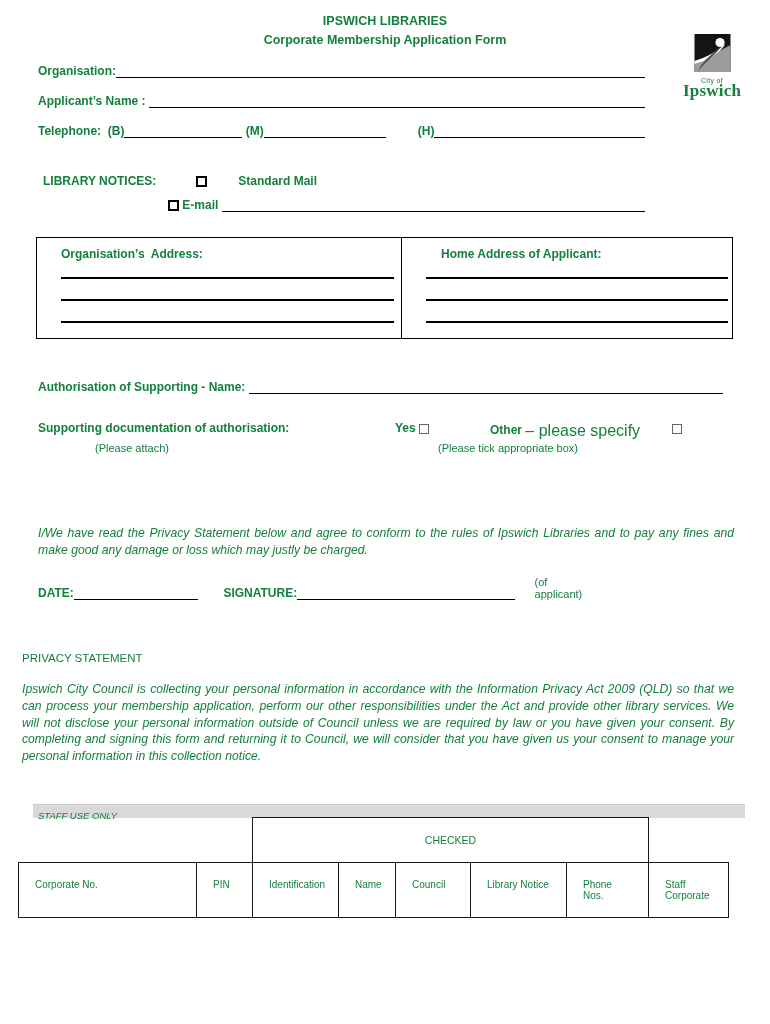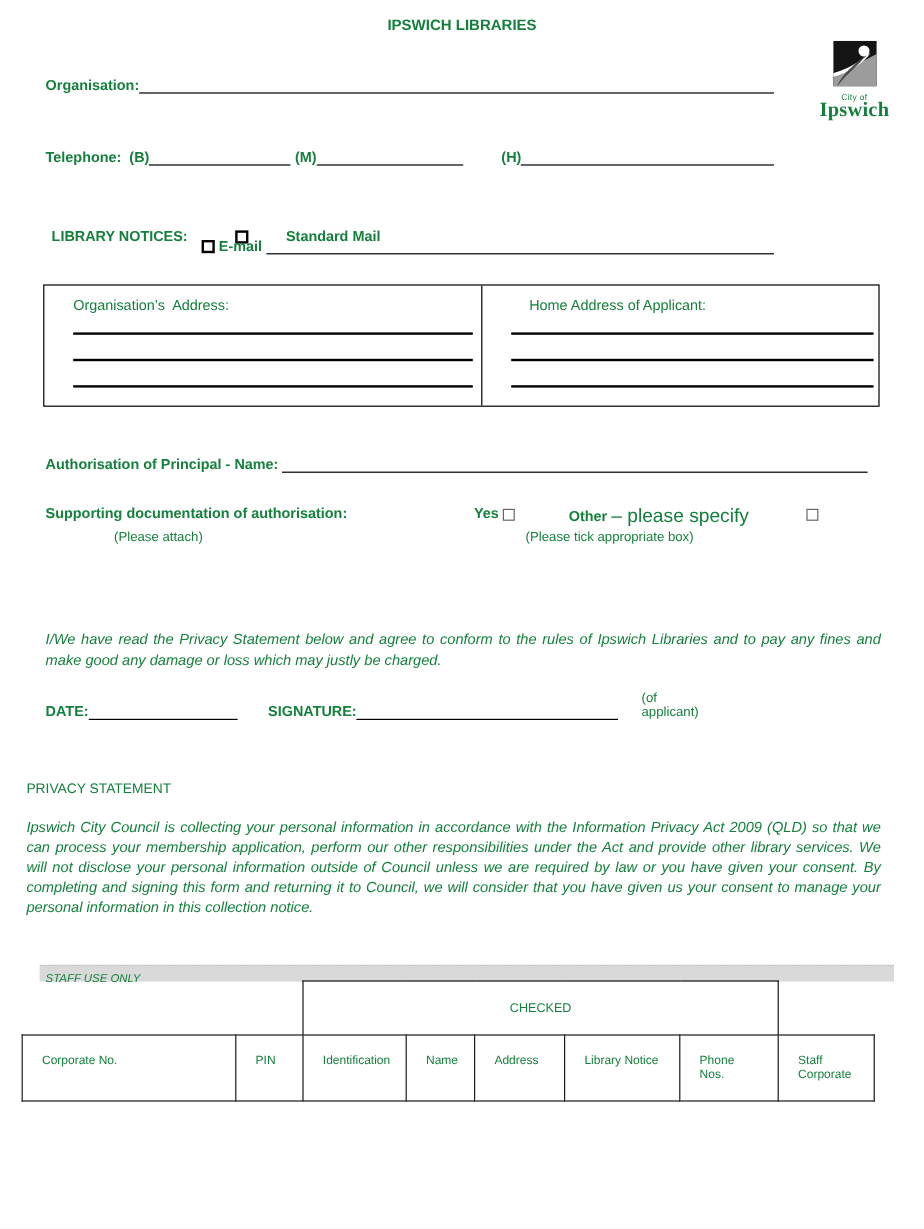--- a/index.html
+++ b/index.html
@@ -12,70 +12,75 @@
   .row{position:absolute;display:flex;align-items:flex-end;}
   .lbl{font-weight:bold;font-size:12px;white-space:pre;line-height:1.1;}
   .fill{border-bottom:1.3px solid #000;height:15px;}
   .flex1{flex:1;}
   .title{width:100%;text-align:center;font-weight:bold;font-size:12.5px;}
   .cb{width:11px;height:11px;border:2px solid #000;background:#fff;display:inline-block;box-sizing:border-box;}
   .cb-light{width:10px;height:10px;border:1.2px solid #666;background:#fff;display:inline-block;box-sizing:border-box;}
   .addr-box{border:1.6px solid #000;box-sizing:border-box;}
   .addr-line{position:absolute;border-bottom:2.2px solid #000;height:0;}
   .addr-divider{position:absolute;border-left:1.4px solid #000;}
-  .addr-label{position:absolute;font-weight:normal;font-size:12px;white-space:pre;}
+  .addr-label{position:absolute;font-weight:bold;font-size:12px;white-space:pre;}
   .small-note{font-size:11px;}
   .para{font-size:12.2px;font-style:italic;text-align:justify;line-height:1.38;}
   .staff-bar{background:#d9d9d9;border-top:1px dotted #bdbdbd;}
   .staff-bar span{font-size:9.5px;font-style:italic;padding-left:5px;line-height:13px;display:inline-block;}
   table.staff{border-collapse:collapse;table-layout:fixed;font-size:10px;}
   table.staff td{padding:16px;}
   td.hcell{border:1.4px solid #1a1a1a;vertical-align:top;padding:3px 4px 0 4px;height:30px;box-sizing:border-box;}
   td.checked-cell{border:1.4px solid #1a1a1a;text-align:center;font-size:10.5px;height:17px;box-sizing:border-box;}
   td.noborder{border:none;}
   .logo{position:absolute;text-align:center;margin-top:24px;}
   .logo .cityof{font-size:7px;letter-spacing:0.3px;margin-top:1px;}
   .logo .ipswich{font-family:"Liberation Serif","DejaVu Serif",serif;font-size:17px;font-weight:600;margin-top:-3px;letter-spacing:0.2px;}
 </style>
 </head>
 <body>
 
 <div class="page">
 
   <div class="abs title" style="top:14px;left:0;">IPSWICH LIBRARIES</div>
+  <div class="abs title" style="top:33px;left:0;">Corporate Membership Application Form</div>
 
   <div class="logo" style="top:10px;left:680px;width:64px;">
     <svg width="37" height="38" viewBox="0 0 36 38">
       <rect x="0" y="0" width="36" height="38" fill="#141414"></rect>
       <path d="M0 38 L0 27 Q 18 21 36 11 L36 38 Z" fill="#9c9c9c"></path>
       <path d="M0 30 Q 12 27 21 20 Q 28 15 31 10 Q 23 17 13 22 Q 6 25.5 0 27 Z" fill="#ffffff"></path>
       <path d="M3 38 Q 9 30 17 23 Q 23 18 27 12 Q 19 18 12 25 Q 6 31 3 38 Z" fill="#4a4a4a"></path>
       <circle cx="25.5" cy="8.5" r="4.6" fill="#ffffff"></circle>
     </svg>
     <div class="cityof">City of</div>
     <div class="ipswich">Ipswich</div>
   </div>
 
   <div class="row" style="top:62px;left:38px;width:607px;">
     <span class="lbl">Organisation:</span>
     <span class="fill flex1"></span>
   </div>
 
+  <div class="row" style="top:92px;left:38px;width:607px;">
+    <span class="lbl">Applicant’s Name : </span>
+    <span class="fill flex1"></span>
+  </div>
 
   <div class="row" style="top:122px;left:38px;width:607px;">
     <span class="lbl">Telephone:  </span>
     <span class="lbl">(B)</span>
     <span class="fill" style="width:118px;"></span>
     <span class="lbl"> (M)</span>
     <span class="fill" style="width:122px;"></span>
     <span class="lbl" style="margin-left:32px;">(H)</span>
     <span class="fill flex1"></span>
   </div>
 
-  <div class="row" style="top:191px;left:43px;width:602px;align-items:center;gap:28px;">
+  <div class="row" style="top:175px;left:43px;width:602px;align-items:center;gap:28px;">
     <span class="lbl" style="width:125px;">LIBRARY NOTICES:  </span>
     <span class="cb"></span>
     <span class="lbl"> Standard Mail</span>
   </div>
   <div class="row" style="top:196px;left:43px;width:602px;align-items:flex-end;">
     <span style="width:125px;"></span>
     <span class="cb" style="margin-bottom:1px;"></span>
     <span class="lbl"> E-mail </span>
     <span class="fill flex1"></span>
   </div>
@@ -86,31 +91,31 @@
     <span class="addr-label" style="left:374px;top:9px;margin-left:30px;">Home Address of Applicant:</span>
     <span class="addr-line" style="left:24px;top:39px;width:333px;"></span>
     <span class="addr-line" style="left:24px;top:61px;width:333px;"></span>
     <span class="addr-line" style="left:24px;top:83px;width:333px;"></span>
     <span class="addr-line" style="left:389px;top:39px;width:302px;"></span>
     <span class="addr-line" style="left:389px;top:61px;width:302px;"></span>
     <span class="addr-line" style="left:389px;top:83px;width:302px;"></span>
   </div>
 
   <div class="row" style="top:378px;left:38px;width:685px;">
-    <span class="lbl">Authorisation of Principal - Name: </span>
+    <span class="lbl">Authorisation of Supporting - Name: </span>
     <span class="fill flex1"></span>
   </div>
 
   <div class="abs" style="top:422px;left:38px;width:695px;height:18px;">
     <span class="lbl abs" style="left:0;top:0;">Supporting documentation of authorisation:</span>
     <span class="abs" style="left:357px;top:0;display:flex;align-items:center;">
       <span class="lbl">Yes </span>
       <span class="cb-light"></span>
     </span>
-    <span class="abs" style="left:436px;top:0;display:flex;align-items:center;">
+    <span class="abs" style="left:452px;top:0;display:flex;align-items:center;">
       <span class="lbl">Other </span>
       <span style="font-size:16px;white-space:pre;">– please specify</span>
     </span>
     <span class="cb-light abs" style="left:634px;top:2px;"></span>
   </div>
   <div class="abs small-note" style="top:442px;left:95px;">(Please attach)</div>
   <div class="abs small-note" style="top:442px;left:438px;">(Please tick appropriate box)</div>
 
   <div class="abs para" style="top:525px;left:38px;width:696px;">I/We have read the Privacy Statement below and agree to conform to the rules of Ipswich Libraries and to pay any fines and make good any damage or loss which may justly be charged.</div>
 
@@ -144,21 +149,21 @@
         <tr>
       <td class="noborder" colspan="2"></td>
       <td class="checked-cell" colspan="5">CHECKED</td>
       <td class="noborder"></td>
     </tr>
     <tr>
       <td class="hcell">Corporate No.</td>
       <td class="hcell">PIN</td>
       <td class="hcell">Identification</td>
       <td class="hcell">Name</td>
-      <td class="hcell">Address</td>
+      <td class="hcell">Council</td>
       <td class="hcell">Library Notice</td>
       <td class="hcell">Phone Nos.</td>
       <td class="hcell">Staff Corporate</td>
     </tr>
   </tbody>
     </table>
 
 </div>
 
 </body></html>

